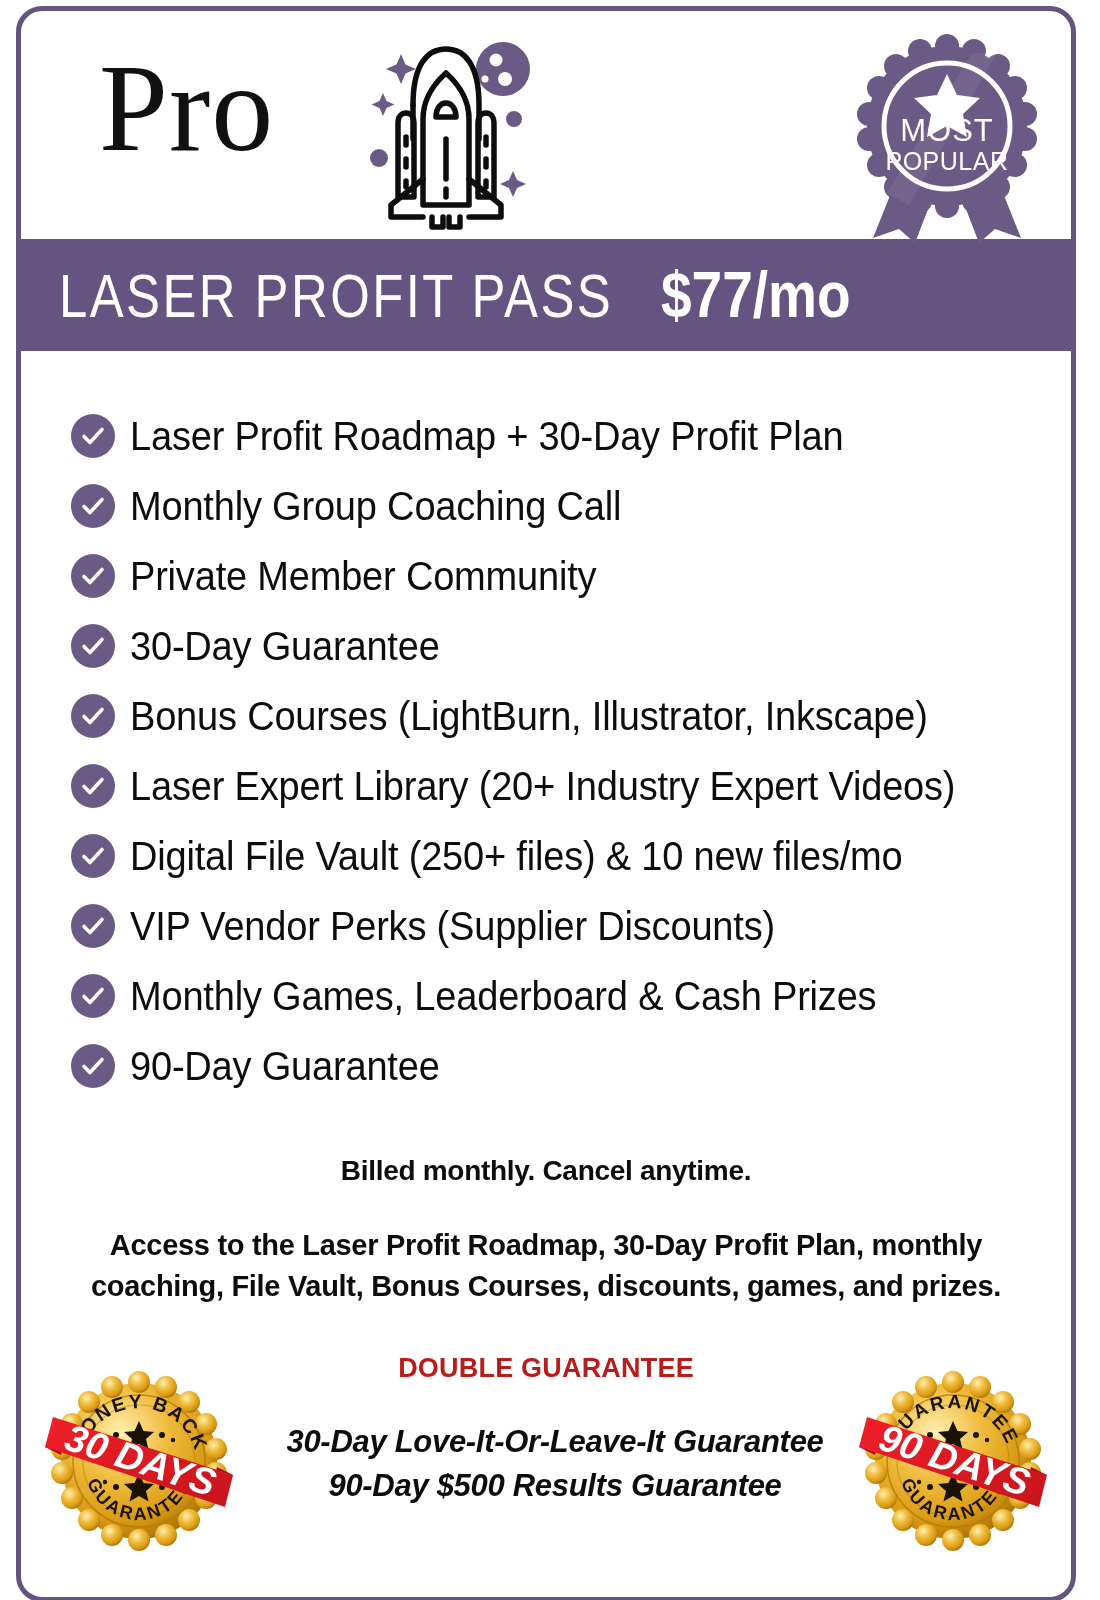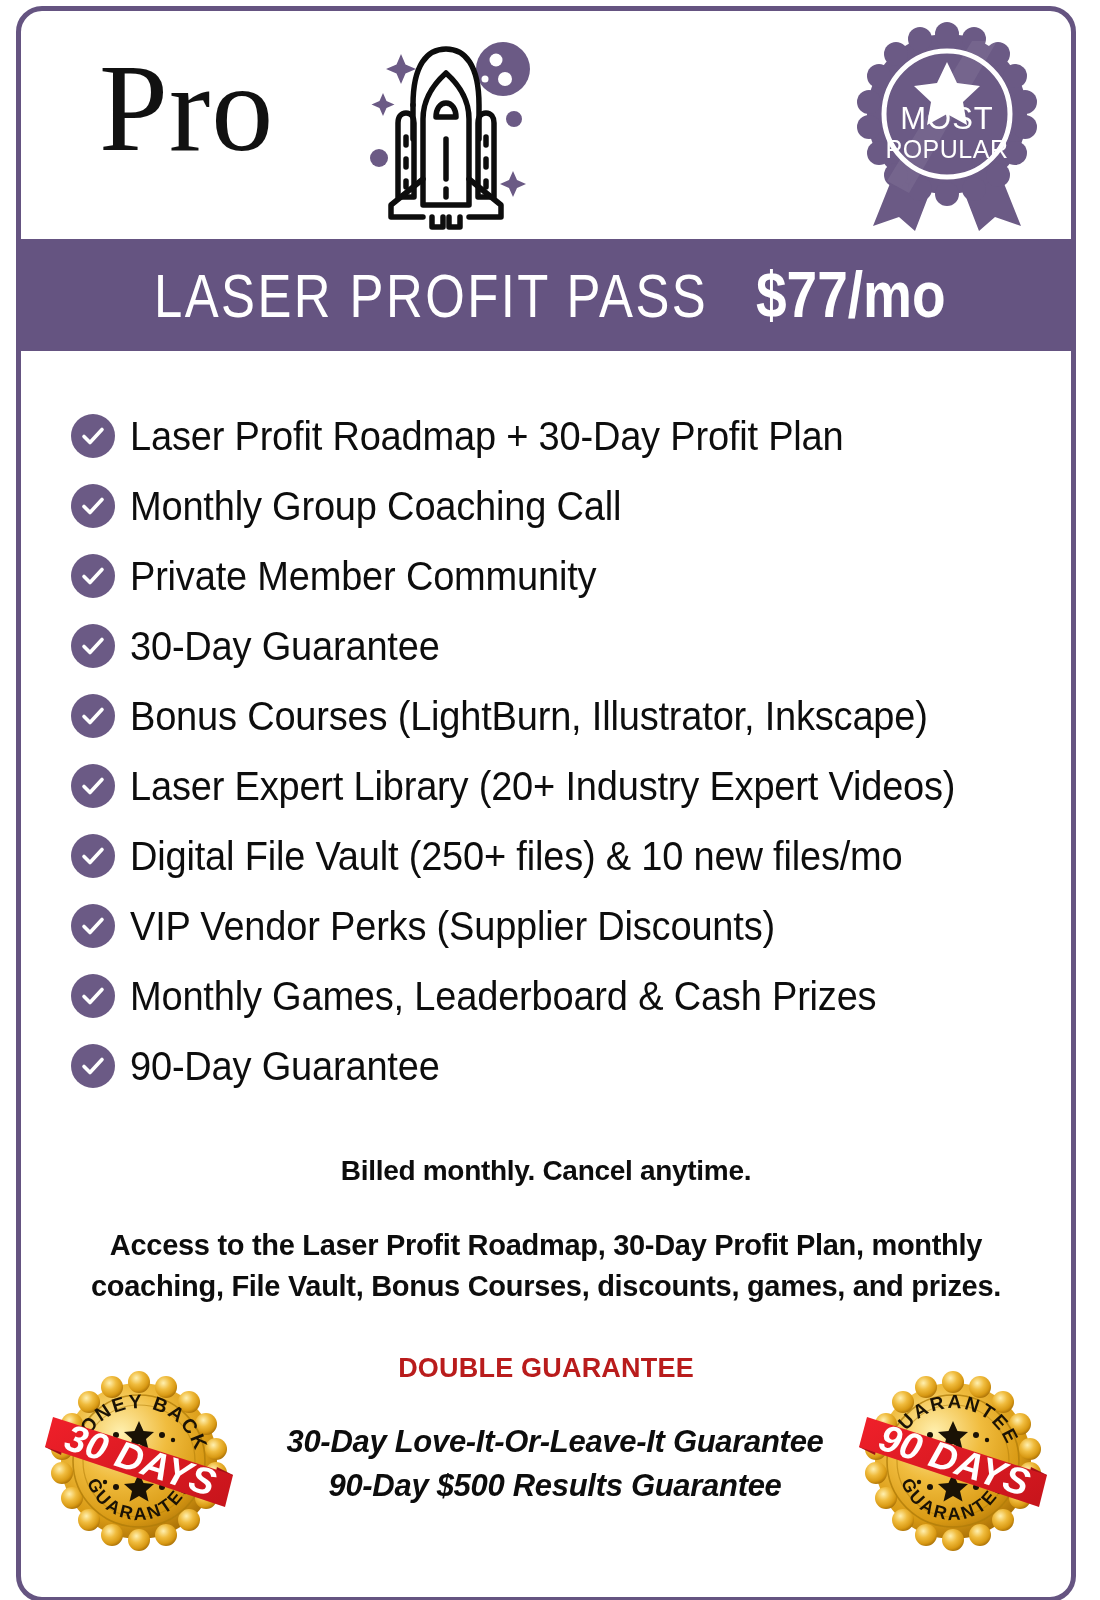--- a/index.html
+++ b/index.html
@@ -47,34 +47,33 @@
   .rocket-wrap {
     position: absolute;
     left: 330px;
     top: 16px;
     width: 190px;
     height: 205px;
   }
   .badge-wrap {
     position: absolute;
     right: 24px;
-    top: 10px;
+    top: 22px;
     width: 200px;
     height: 210px;
   }
 
   
   .title-band {
     background: #655481;
     height: 112px;
     display: flex;
     align-items: center;
     padding-left: 38px;
     box-sizing: border-box;
-    justify-content: center;
   }
   .title-main {
     color: #ffffff;
     font-size: 62px;
     letter-spacing: 3px;
     font-weight: 400;
     transform: scaleX(0.82);
     transform-origin: left center;
     white-space: nowrap;
   }

